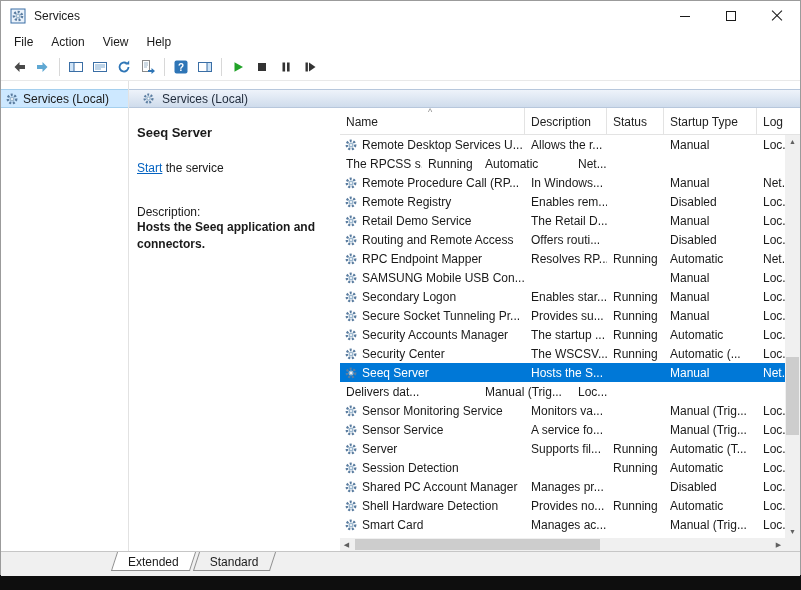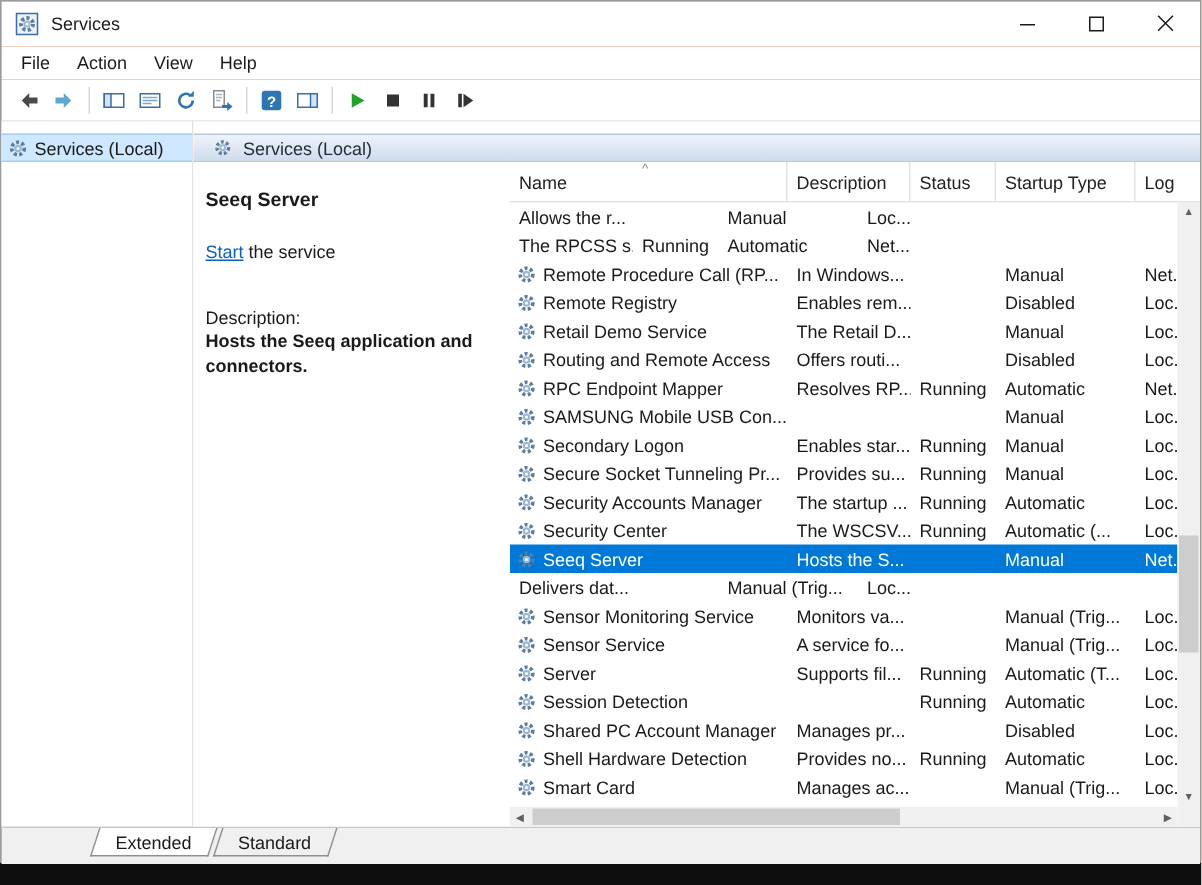--- a/index.html
+++ b/index.html
@@ -1,19 +1,19 @@
 <!DOCTYPE html>
 <html><head>
 <meta charset="utf-8">
 <style>
   * { box-sizing: border-box; margin: 0; padding: 0; }
   html,body { width: 801px; height: 590px; overflow: hidden; }
   body { font-family: "Liberation Sans", "DejaVu Sans", sans-serif; font-size: 12px; color: #1a1a1a; background: #fff; }
 
-  .window { width: 801px; height: 575px; background: #c2410c; border: 1px solid #9b9b9b; position: relative; }
+  .window { width: 801px; height: 575px; background: #f9a8d4; border: 1px solid #9b9b9b; position: relative; }
 
   
   .titlebar { height: 30px; display: flex; align-items: center; padding-left: 9px; background: #fff; }
   .titlebar .app-icon { width: 16px; height: 16px; margin-right: 8px; flex: 0 0 auto; }
   .title-text { font-size: 12px; color: #1a1a1a; }
   .wbtns { margin-left: auto; display: flex; height: 100%; }
   .wbtn { width: 46px; display: flex; align-items: center; justify-content: center; background: none; border: none; cursor: default; }
   .min-glyph { width: 10px; height: 1px; background: #1a1a1a; }
   .max-glyph { width: 10px; height: 10px; border: 1px solid #1a1a1a; }
   .close-glyph { position: relative; width: 12px; height: 12px; }
@@ -75,21 +75,21 @@
   .vthumb { position: absolute; left: 1px; right: 1px; top: 55%; height: 78px; background: #cdcdcd; }
   .sarrow { position: absolute; left: 0; width: 15px; height: 13px; display: flex; align-items: center; justify-content: center; font-size: 7px; color: #606060; }
   .sarrow.up { top: 0; } .sarrow.down { bottom: 0; }
   .hscroll { position: absolute; left: 0; right: 15px; bottom: 0; height: 13px; background: #f0f0f0; }
   .hthumb { position: absolute; top: 1px; bottom: 1px; left: 15px; width: 55%; background: #cdcdcd; }
   .harrow { position: absolute; top: 0; width: 13px; height: 13px; display: flex; align-items: center; justify-content: center; font-size: 7px; color: #606060; }
   .harrow.left { left: 0; } .harrow.right { right: 0; }
   .scroll-corner { position: absolute; right: 0; bottom: 0; width: 15px; height: 13px; background: #f0f0f0; }
 
   
-  .tabstrip { height: 25px; background: #f0f0f0; border-top: 1px solid #c6c6c6; display: flex; align-items: flex-start; padding-left: 62px; }
+  .tabstrip { height: 25px; background: #f0f0f0; border-top: 1px solid #c6c6c6; display: flex; align-items: flex-start; padding-left: 113px; }
   .tab { position: relative; height: 19px; padding: 0 14px; display: flex; align-items: center; margin-right: 3px; }
   .tab-bg { position: absolute; inset: 0; background: #f0f0f0; border: 1px solid #8f8f8f; border-top: none; transform: skewX(-18deg); }
   .tab.active .tab-bg { background: #fff; }
   .tab .tab-label { position: relative; }
 
   .bottom-strip { height: 15px; background: #0e0e0e; }
 </style>
 </head>
 <body>
 
@@ -242,20 +242,30 @@
           <span class="sort-caret">^</span>
           <div class="hcell col-name">Name</div>
           <div class="hcell col-desc">Description</div>
           <div class="hcell col-status">Status</div>
           <div class="hcell col-startup">Startup Type</div>
           <div class="hcell">Log</div>
         </div>
 
         <div class="rows">
             <div class="row">
+    <div class="cell c-name">
+      <span class="gear">
+        <svg width="14" height="14" viewBox="0 0 14 14">
+                    <circle cx="7" cy="7" r="4.2" fill="none" stroke="#5b7da0" stroke-width="2.4" stroke-dasharray="2 1.6"></circle>
+                    <circle cx="7" cy="7" r="2.5" fill="#9db8cf"></circle>
+                    <circle cx="7" cy="7" r="1" fill="#fff"></circle>
+                  </svg>
+      </span>
+      <span class="txt">Remote Desktop Services U...</span>
+    </div>
     <div class="cell c-desc">Allows the r...</div>
     <div class="cell c-status"></div>
     <div class="cell c-startup">Manual</div>
     <div class="cell c-logon">Loc...</div>
   </div>
             <div class="row">
     <div class="cell c-desc">The RPCSS s...</div>
     <div class="cell c-status">Running</div>
     <div class="cell c-startup">Automatic</div>
     <div class="cell c-logon">Net...</div>

